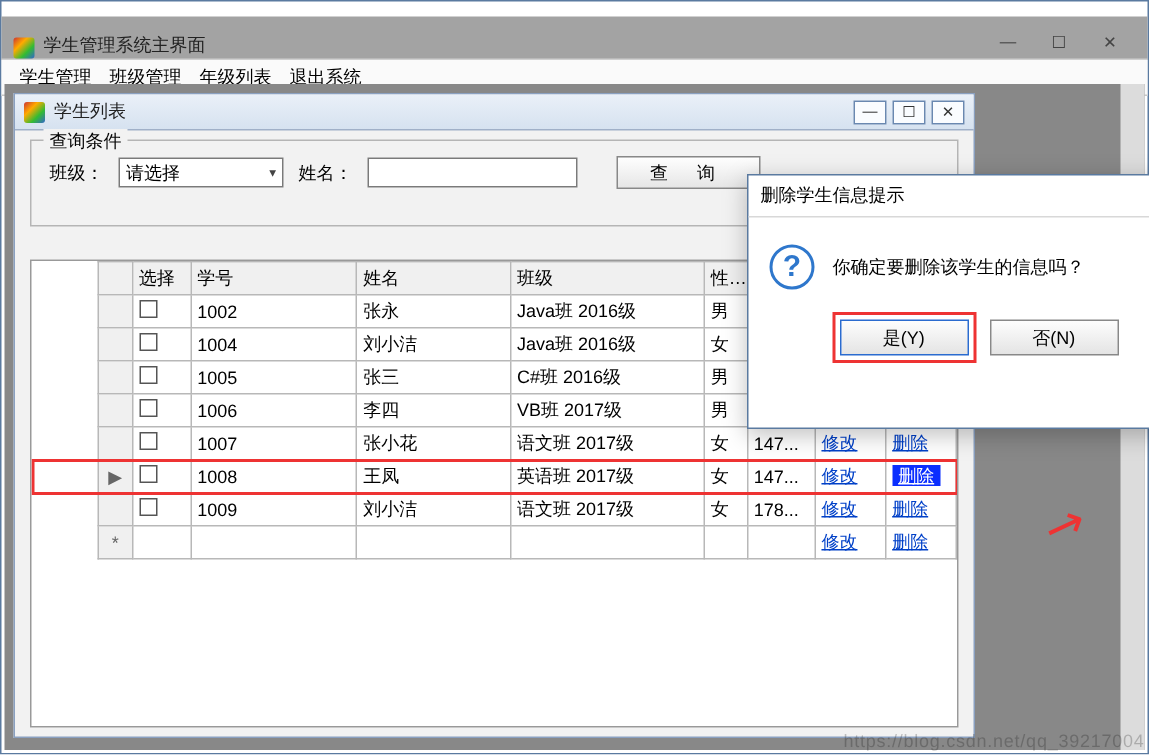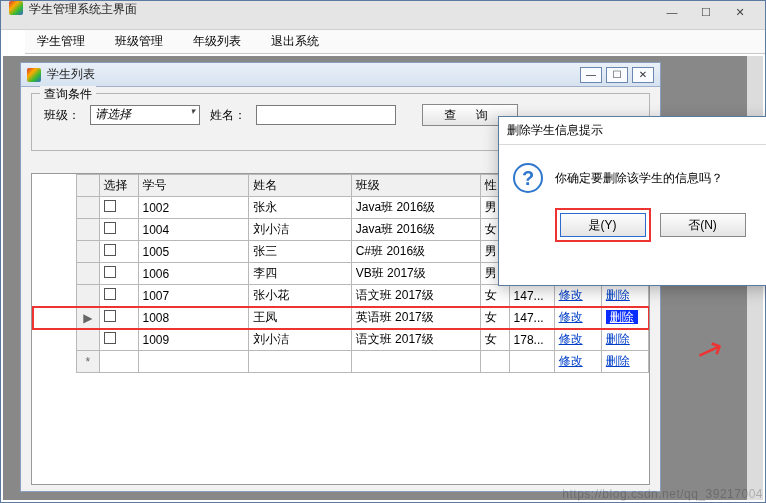--- a/index.html
+++ b/index.html
@@ -1,43 +1,43 @@
 <!DOCTYPE html>
 <html><head>
 <meta charset="utf-8">
 <style>
 * { box-sizing: border-box; margin: 0; padding: 0; }
 body { font-family: "Microsoft YaHei", SimSun, sans-serif; font-size: 12px; background: #fff; width: 766px; height: 503px; overflow: hidden; position: relative; }
 
 .main-window { width: 766px; height: 503px; border: 1px solid #5a7aa0; background: #fff; position: relative; }
-.main-titlebar { height: 29px; background: #e5e5e5; border-bottom: 1px solid #d0d0d0; display: flex; align-items: flex-start; padding: 0 8px; }
+.main-titlebar { height: 29px; background: #a3a3a3; border-bottom: 1px solid #d0d0d0; display: flex; align-items: flex-end; padding: 0 8px; margin-top: 10px; }
 .main-titlebar .ico { width: 14px; height: 14px; margin-right: 6px; background: linear-gradient(135deg,#c33,#fa0,#3b3,#36c); border-radius: 2px; }
 .main-titlebar .title { flex: 1; font-size: 12px; color: #222; }
 .win-ctrls { display: flex; gap: 0; }
 .win-ctrls > div { width: 34px; height: 22px; display: flex; align-items: center; justify-content: center; color: #444; font-size: 11px; }
 
-.menubar { height: 24px; background: #fafafa; border-bottom: 1px solid #c8c8c8; display: flex; align-items: flex-start; padding: 0 6px; gap: 18px; font-size: 12px; margin-left: 24px; }
+.menubar { height: 24px; background: #fafafa; border-bottom: 1px solid #c8c8c8; display: flex; align-items: flex-start; padding: 0 6px; font-size: 12px; }
 .menubar span { padding: 3px 6px; }
 
 .workspace { position: absolute; top: 55px; left: 2px; right: 2px; bottom: 2px; background: #888; }
 .right-scroll { position:absolute; right:0; top:0; bottom:0; width:16px; background:#dcdcdc; }
 
-.inner-window { position: absolute; left: 17px; top: 6px; width: 641px; height: 430px; background: #f2f2f2; border: 1px solid #8aa0c0; }
+.inner-window { position: absolute; left: 6px; top: 6px; width: 641px; height: 430px; background: #f2f2f2; border: 1px solid #8aa0c0; }
 .inner-titlebar { height: 24px; background: linear-gradient(#eaf0f8,#d6e2f0); display: flex; align-items: center; padding: 0 6px; border-bottom:1px solid #a0b0c8; }
 .inner-titlebar .ico { width: 14px; height: 14px; margin-right: 6px; background: linear-gradient(135deg,#c33,#fa0,#3b3,#36c); border-radius: 2px; }
 .inner-titlebar .title { flex: 1; font-size: 12px; color: #222; }
 .mdi-ctrls { display: flex; gap: 4px; }
 .mdi-ctrls > div { width: 22px; height: 16px; background:#fafcff; border:1px solid #6a88b0; display:flex; align-items:center; justify-content:center; font-size:10px; color:#333; }
 
 .filterbox { margin: 6px 10px; border: 1px solid #b5b5b5; padding: 6px 8px 24px; font-size: 12px; position: relative; }
 .filterbox .legend { position: absolute; top: -8px; left: 8px; background: #f2f2f2; padding: 0 4px; }
 .filterrow { display: flex; align-items: center; gap: 6px; margin-top: 4px; }
 .filterrow label { margin: 0 4px; }
 .combo, .txt { border: 1px solid #7a7a7a; background: #fff; height: 20px; font-size: 12px; padding: 0 4px; }
-.combo { width: 110px; display:flex; align-items:flex-start; justify-content:space-between;font-style:italic; }
+.combo { width: 110px; display:flex; align-items:center; justify-content:space-between; }
 .combo .arrow { font-size:9px; color:#444; }
 .txt { width: 140px; }
 .btn-query { width: 96px; height: 22px; border:1px solid #888; background:linear-gradient(#fefefe,#e6e6e6); letter-spacing: 8px; text-align:center; line-height:20px; margin-left: 20px; }
 
 .grid-wrap { position: absolute; left: 10px; right: 10px; top: 110px; bottom: 6px; background: #fff; border: 1px solid #999; overflow: hidden; padding-left: 44px; }
 table.grid { border-collapse: collapse; width: 100%; font-size: 12px; table-layout: fixed; }
 table.grid th, table.grid td { border: 1px solid #b8b8b8; padding: 2px 4px; height: 20px; overflow: hidden; white-space: nowrap; text-overflow: ellipsis; }
 table.grid th { background: #f0f0f0; font-weight: normal; text-align: left; }
 table.grid .rowhdr { background:#f0f0f0; width:20px; text-align:center; color:#666; }
 .chk { width:12px; height:12px; border:1px solid #555; display:inline-block; }

